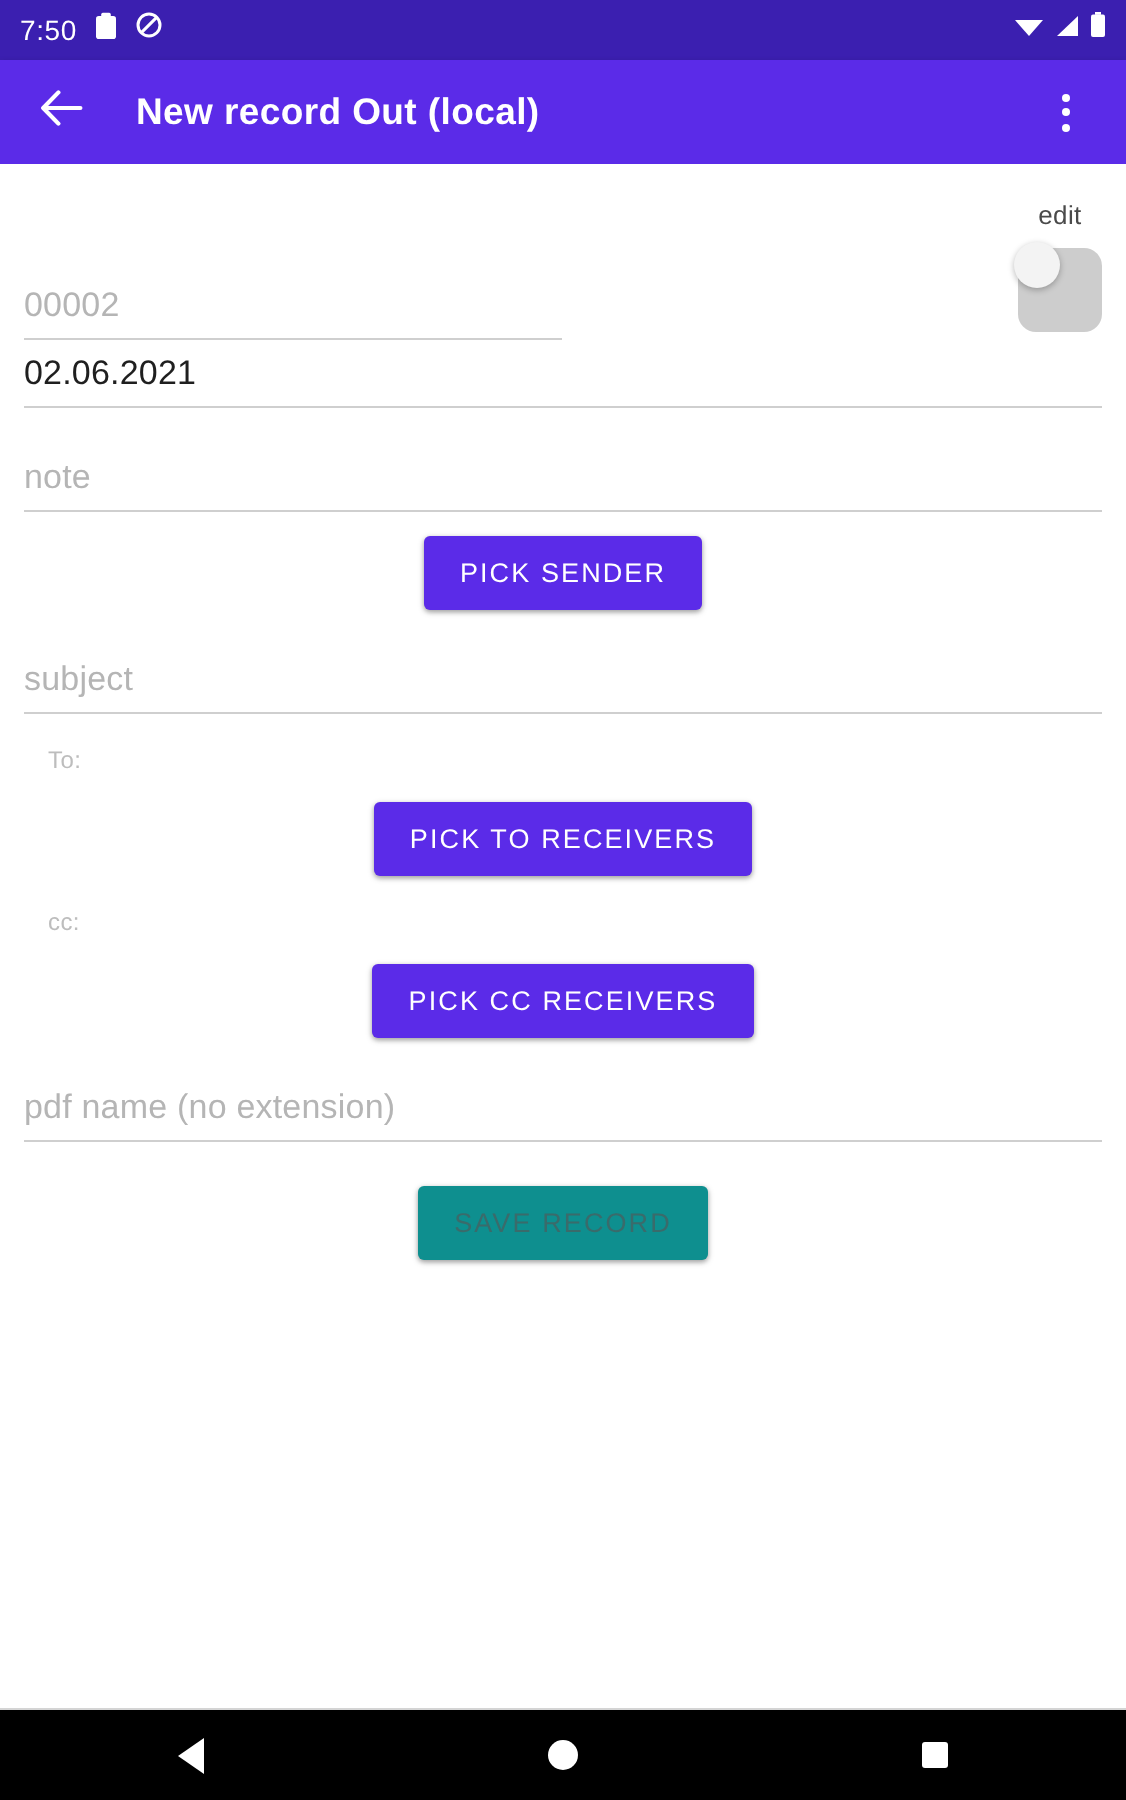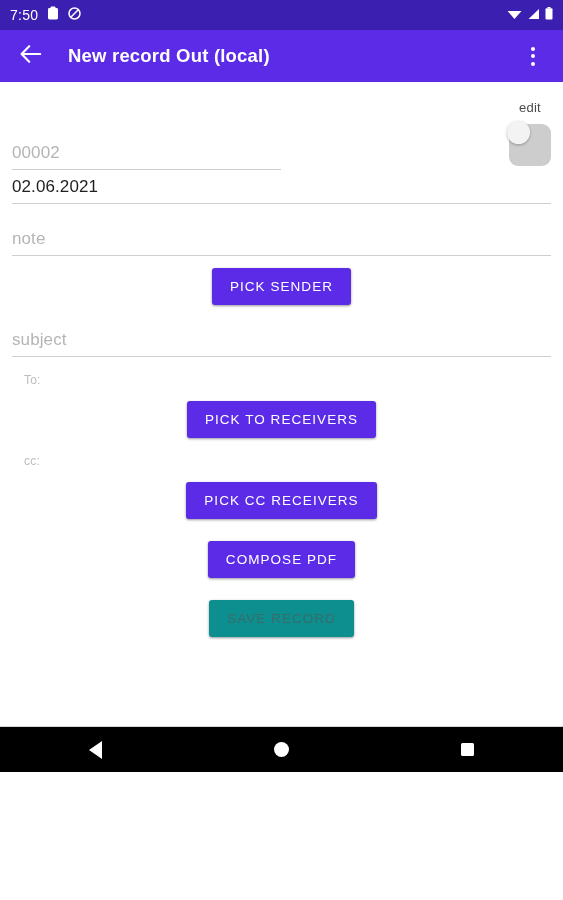--- a/index.html
+++ b/index.html
@@ -7,21 +7,21 @@
   body {
     font-family:"Liberation Sans", sans-serif;
     background:#ffffff;
     overflow:hidden;
     -webkit-font-smoothing:antialiased;
   }
 
   
   #phone {
     position:relative;
-    width:563px; height:772px;
+    width:563px; height:900px;
     display:flex; flex-direction:column;
     background:#f9a8d4;
   }
 
   
   #status-bar {
     height:30px;
     background:#3b1fb0;
     display:flex; align-items:center;
     padding:0 10px;
@@ -282,24 +282,24 @@
     <div class="small-label">To:</div>
     <div class="btn-row">
       <button class="mbtn purple">PICK TO RECEIVERS</button>
     </div>
 
     <div class="small-label">cc:</div>
     <div class="btn-row">
       <button class="mbtn purple">PICK CC RECEIVERS</button>
     </div>
 
-
-    <div class="btn-row" id="btn-row-compose-pdf">
-      <button class="mbtn purple">COMPOSE PDF</button>
-    </div>
+    <div class="field" id="field-pdfname">
+      <div class="val ph">pdf name (no extension)</div>
+    </div>
+
 
     <div class="btn-row" id="btn-row-save-record">
       <button class="mbtn teal">SAVE RECORD</button>
     </div>
 
   </div>
 
   <div id="nav-bar">
     <div class="nav-btn">
       <span id="nav-back-triangle"></span>

